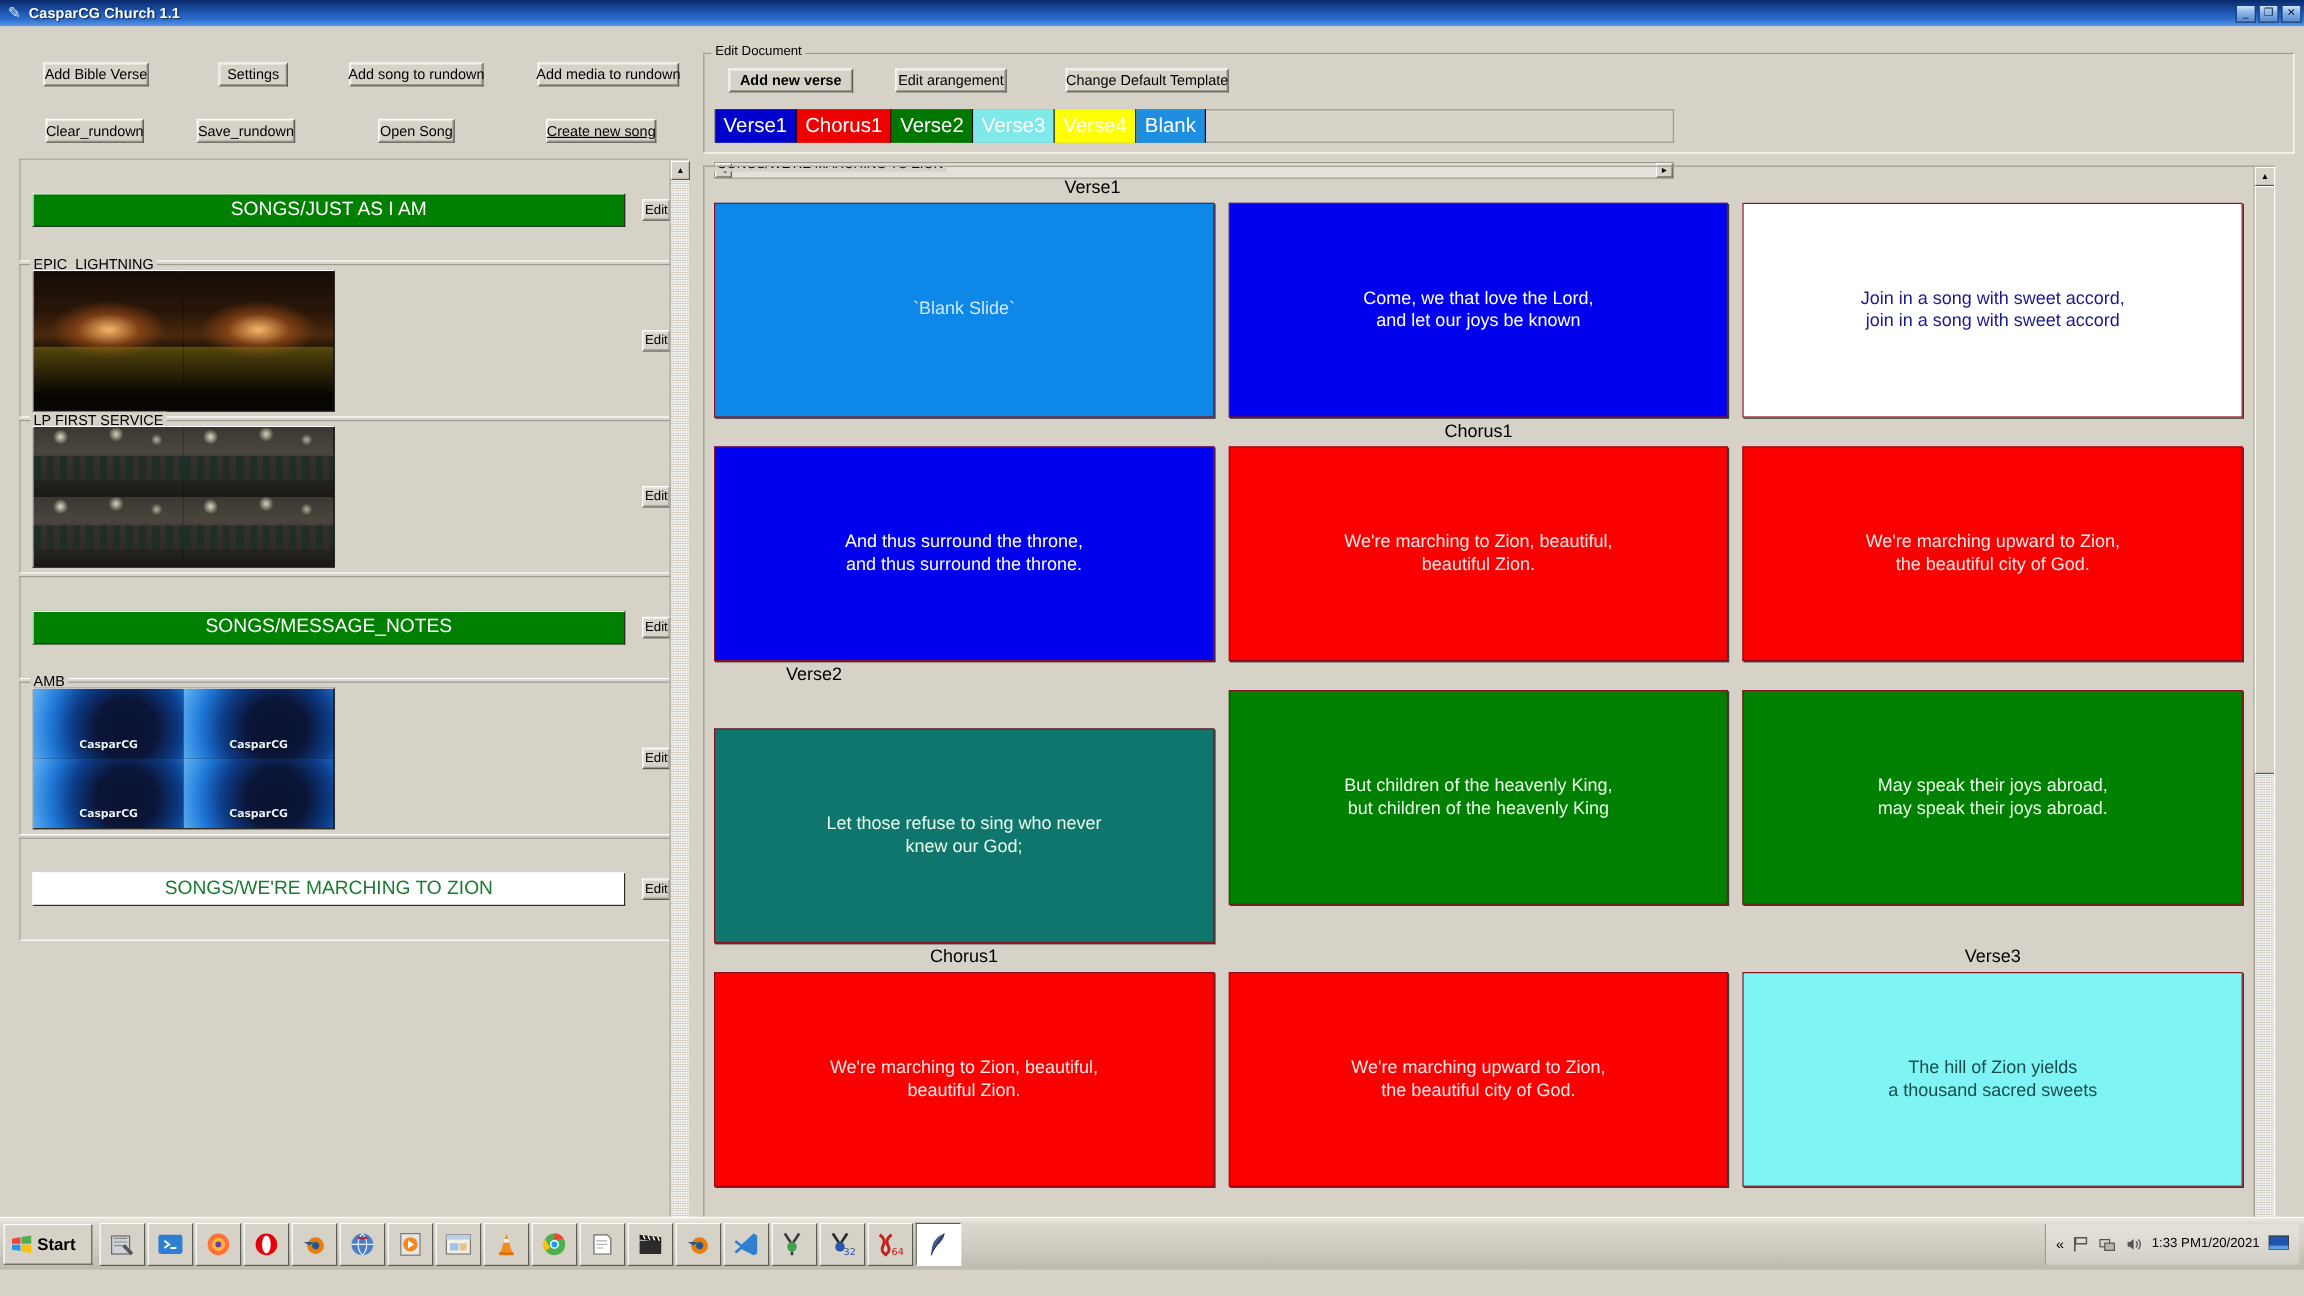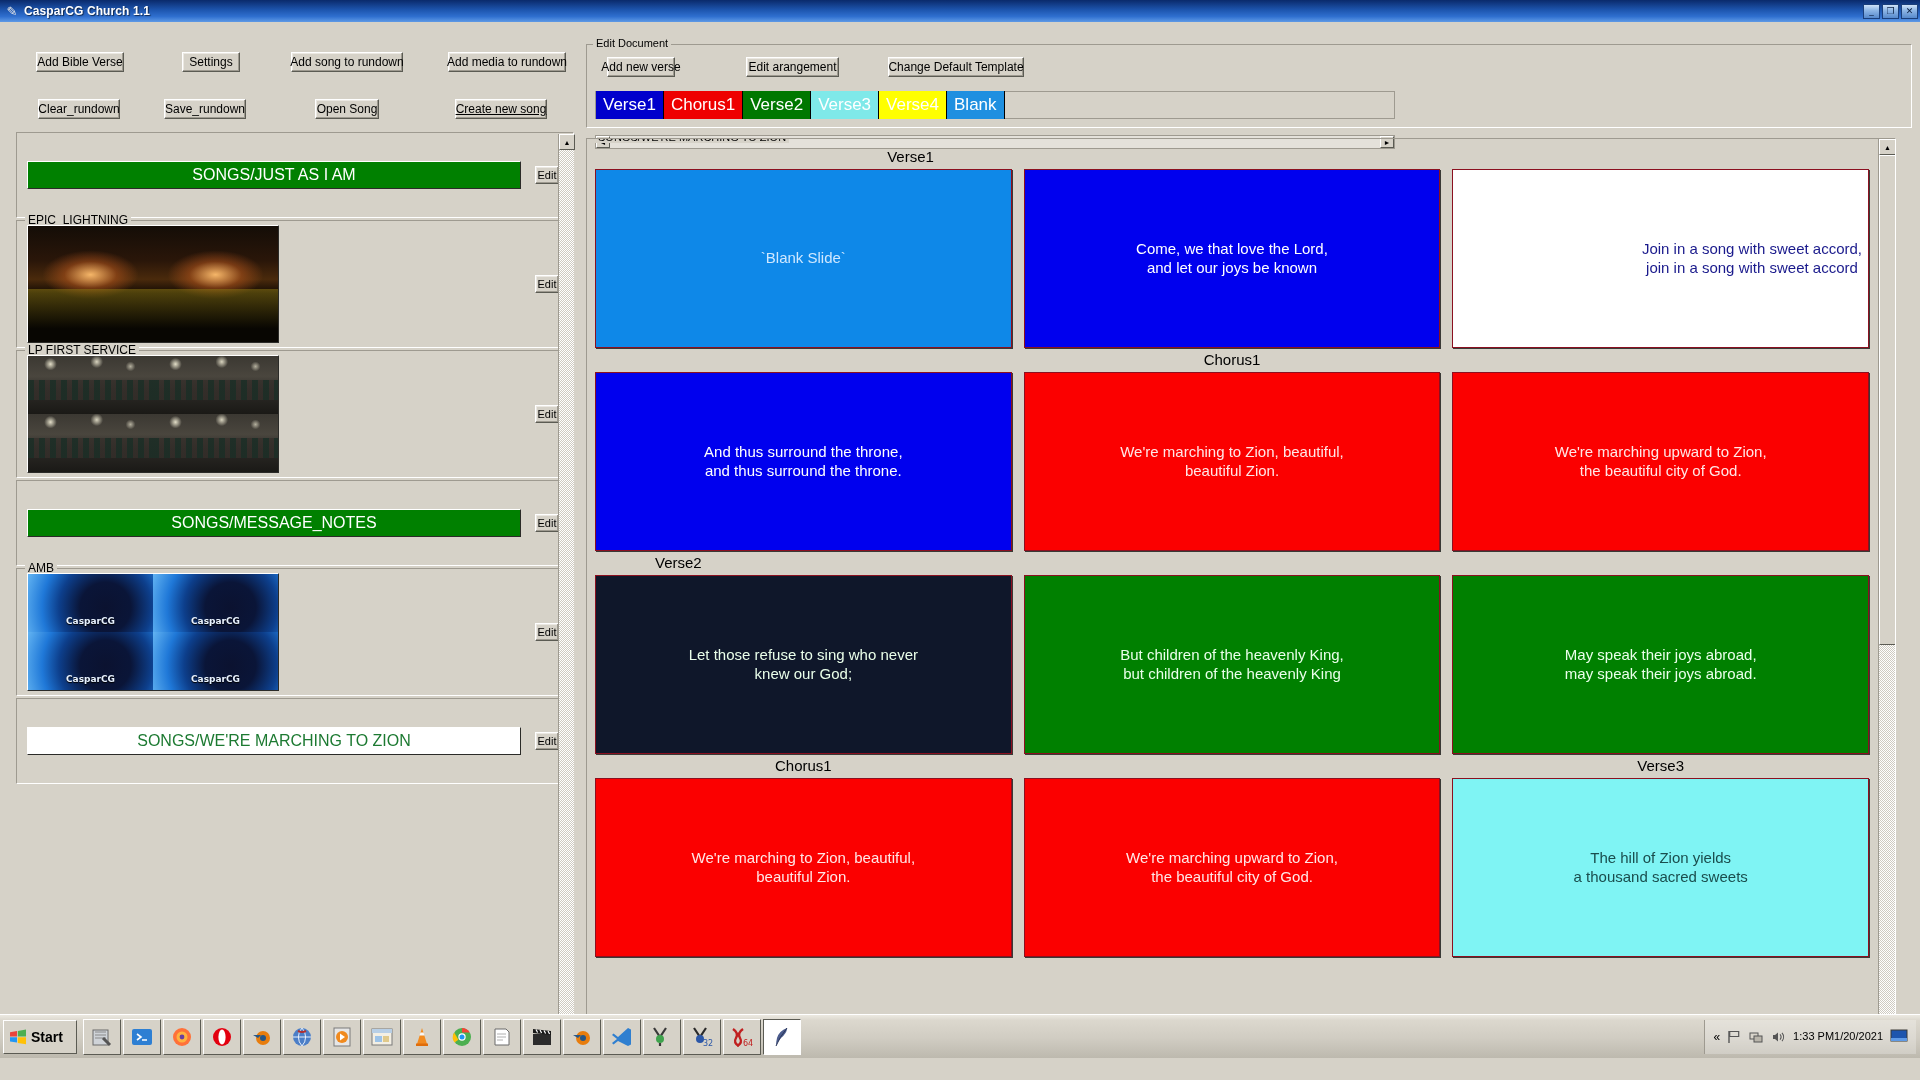--- a/index.html
+++ b/index.html
@@ -326,21 +326,21 @@
 
     <div class="btn tb-push" style="left:38px;  top:77px;  width:82px;">Clear_rundown</div>
     <div class="btn tb-push" style="left:164px; top:77px;  width:82px;">Save_rundown</div>
     <div class="btn tb-push" style="left:315px; top:77px;  width:64px;">Open Song</div>
     <div class="btn tb-push" style="left:455px; top:77px;  width:92px;text-decoration:underline;">Create new song</div>
   </div>
 
   <div class="groupbox" id="editdoc">
     <span class="gb-label">Edit Document</span>
 
-    <div class="btn" style="position:absolute; left:20px; top:12px; width:68px; height:20px;">Add new verse</div>
+    <div class="btn" style="position:absolute; left:20px; top:12px; width:104px; height:20px;font-weight:bold;">Add new verse</div>
     <div class="btn" style="position:absolute; left:159px; top:12px; width:93px; height:20px;">Edit arangement</div>
     <div class="btn" style="position:absolute; left:301px; top:12px; width:136px; height:20px;">Change Default Template</div>
 
     <div id="verse-tabs">
         <div class="vtab" style="background: rgb(0, 0, 204); color: rgb(255, 255, 255);">Verse1</div>
         <div class="vtab" style="background: rgb(238, 0, 0); color: rgb(255, 255, 255);">Chorus1</div>
         <div class="vtab" style="background: rgb(0, 119, 0); color: rgb(255, 255, 255);">Verse2</div>
         <div class="vtab" style="background: rgb(127, 233, 233); color: rgb(255, 255, 255);">Verse3</div>
         <div class="vtab" style="background: rgb(255, 255, 0); color: rgb(255, 255, 255);">Verse4</div>
         <div class="vtab" style="background: rgb(30, 143, 224); color: rgb(255, 255, 255);">Blank</div>
@@ -437,21 +437,21 @@
               <span class="txt">`Blank Slide`</span>
             </div>
           </div>
           <div class="slide-cell">
             <div class="slide-box" style="background: rgb(0, 0, 238); color: rgb(255, 255, 255);">
               <span class="txt">Come, we that love the Lord,
 and let our joys be known</span>
             </div>
           </div>
           <div class="slide-cell">
-            <div class="slide-box" style="background: rgb(255, 255, 255); color: rgb(26, 26, 140); justify-content: flex-end;">
+            <div class="slide-box" style="background: rgb(255, 255, 255); color: rgb(26, 26, 140);">
               <span class="txt">Join in a song with sweet accord,
 join in a song with sweet accord</span>
             </div>
           </div>
         </div>
         <div class="slide-row">
           <div class="slide-cell">
             <div class="slide-label"></div>
           </div>
           <div class="slide-cell">
@@ -487,21 +487,21 @@
           </div>
           <div class="slide-cell">
             <div class="slide-label"></div>
           </div>
           <div class="slide-cell">
             <div class="slide-label"></div>
           </div>
         </div>
         <div class="slide-row">
           <div class="slide-cell">
-            <div class="slide-box" style="background: #0f172a; color: rgb(234, 255, 234);">
+            <div class="slide-box" style="background: #0f766e; color: rgb(234, 255, 234); margin-top: 32px;">
               <span class="txt">Let those refuse to sing who never
 knew our God;</span>
             </div>
           </div>
           <div class="slide-cell">
             <div class="slide-box" style="background: rgb(0, 128, 0); color: rgb(234, 255, 234);">
               <span class="txt">But children of the heavenly King,
 but children of the heavenly King</span>
             </div>
           </div>

